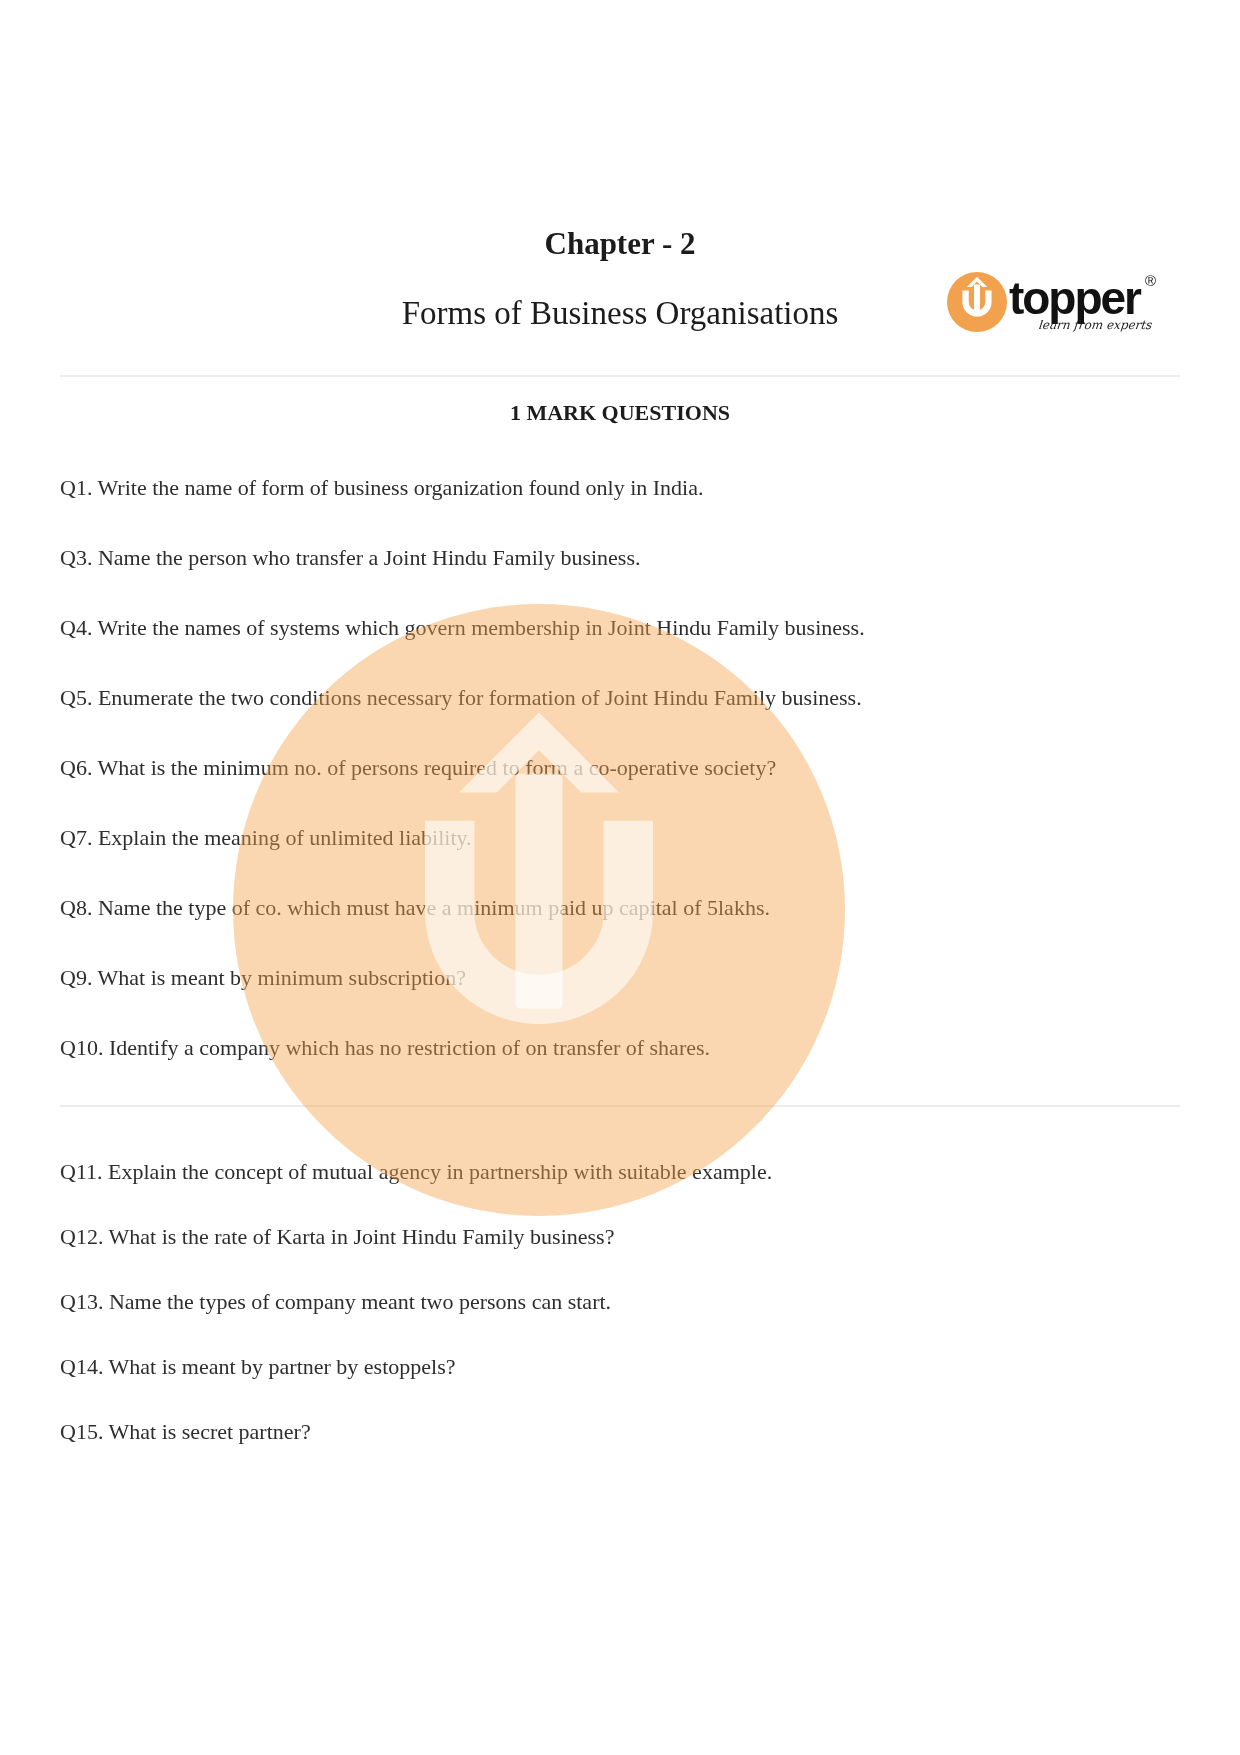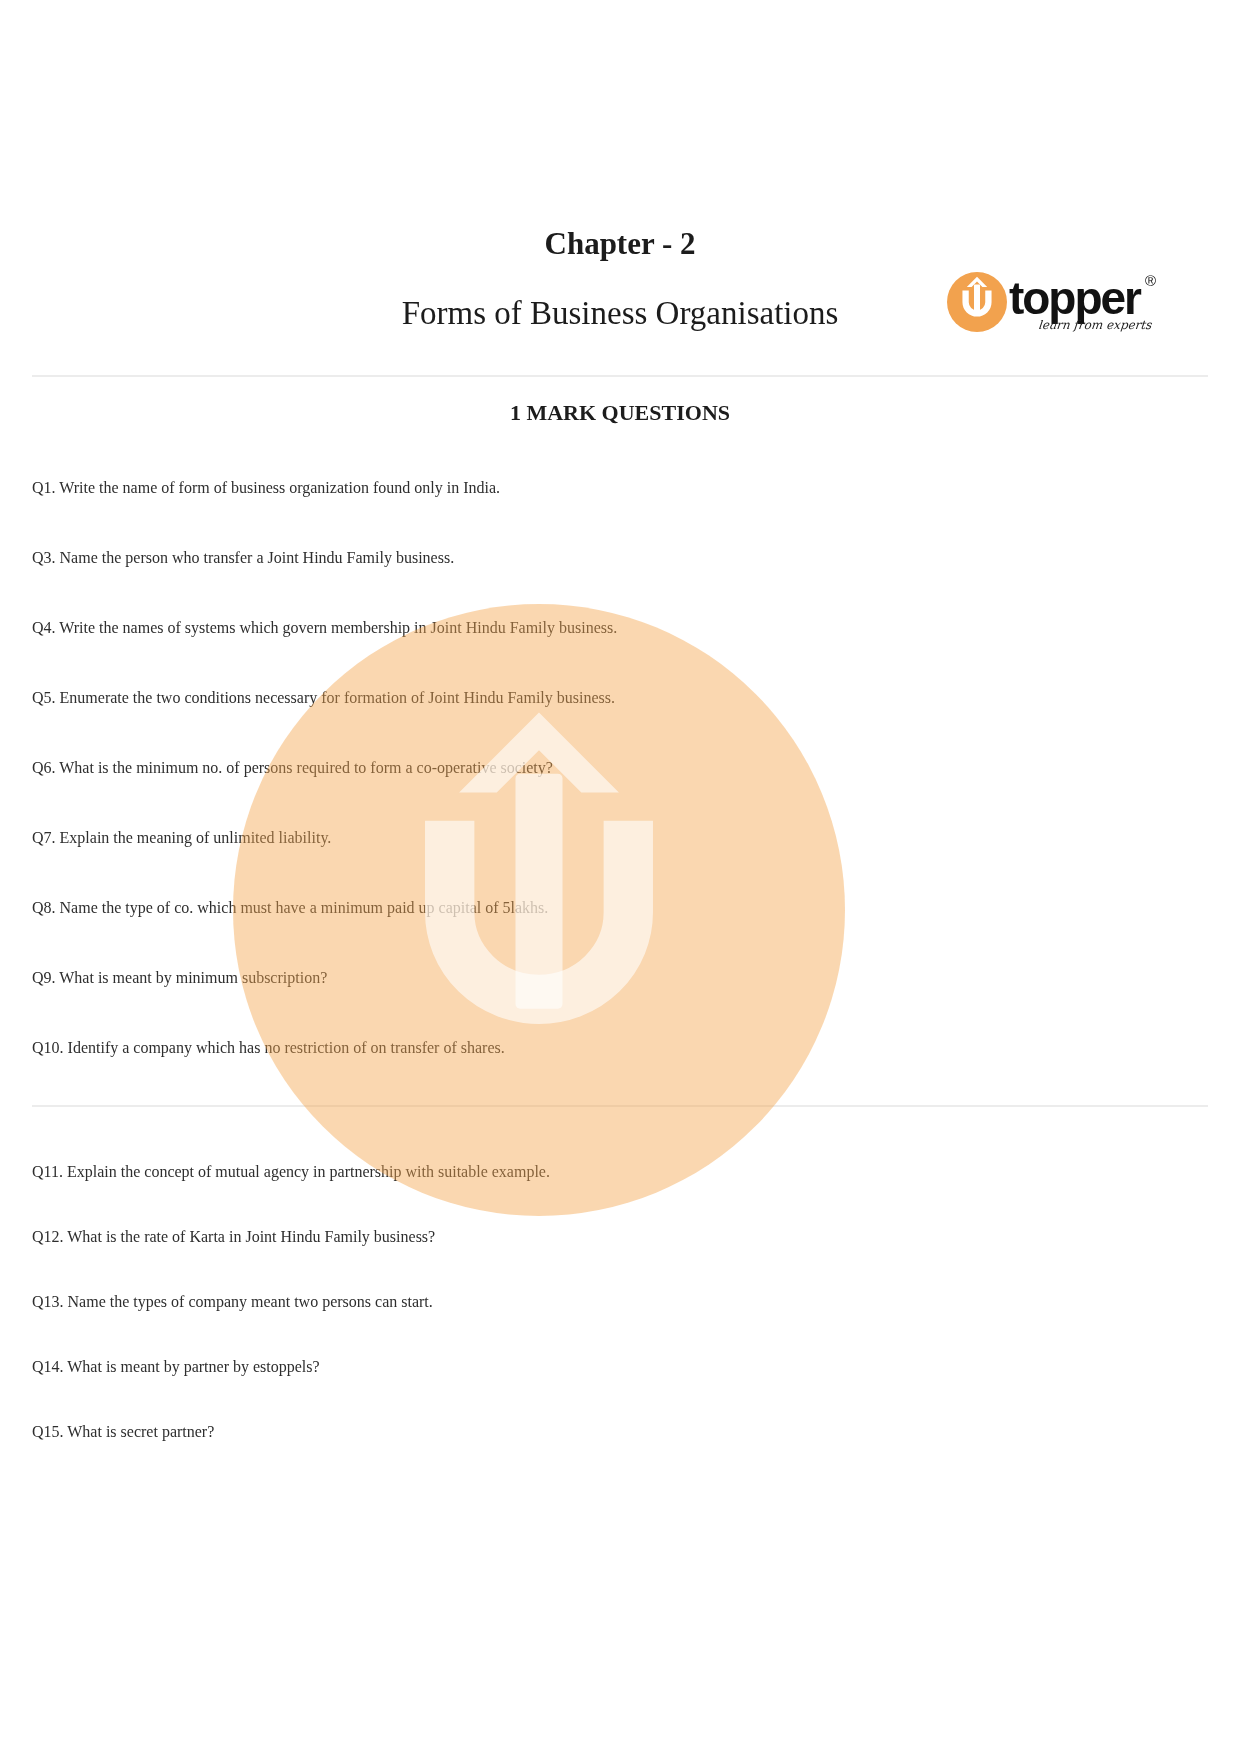--- a/index.html
+++ b/index.html
@@ -36,21 +36,21 @@
     font-size:15px;color:#121212;font-weight:400;
   }
   .tagline{
     position:absolute;right:4px;bottom:-6px;
     font-family:"DejaVu Serif", serif;
     font-style:italic;font-size:12px;color:#222;
     white-space:nowrap;transform:skewX(-8deg);
   }
 
   
-  .main{position:relative;z-index:1;padding:0 32px;}
+  .main{position:relative;z-index:1;padding:0 60px;}
   .chapter-title{
     margin-top:228px;text-align:center;
     font-size:31px;font-weight:700;color:var(--text-dark);
     line-height:32px;
   }
   .subject-title{
     margin-top:37px;text-align:center;
     font-size:33px;font-weight:400;color:var(--text-dark);
     line-height:32px;
   }
@@ -62,21 +62,21 @@
     border:none;border-top:2px solid var(--divider);
     margin-top:22px;
   }
   .section-heading{
     margin-top:24px;text-align:center;
     font-size:22px;font-weight:700;color:var(--text-dark);
     line-height:24px;
   }
   .questions{margin-top:50px;}
   .q{
-    font-size:16px;line-height:26px;color:var(--text-body);
+    font-size:22px;line-height:26px;color:var(--text-body);
     margin-bottom:44px;
   }
   .sec2 .q{margin-bottom:39px;}
   .sec2 .questions{margin-top:52px;}
 
   
   .watermark{
     position:absolute;left:233px;top:376px;
     width:612px;height:612px;border-radius:50%;
     background:rgba(244,163,76,0.44);

